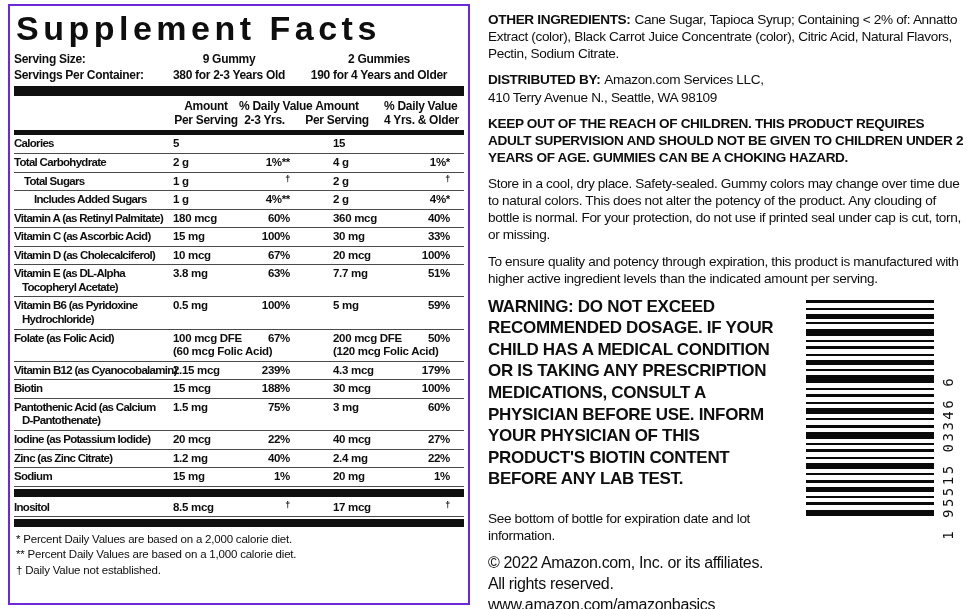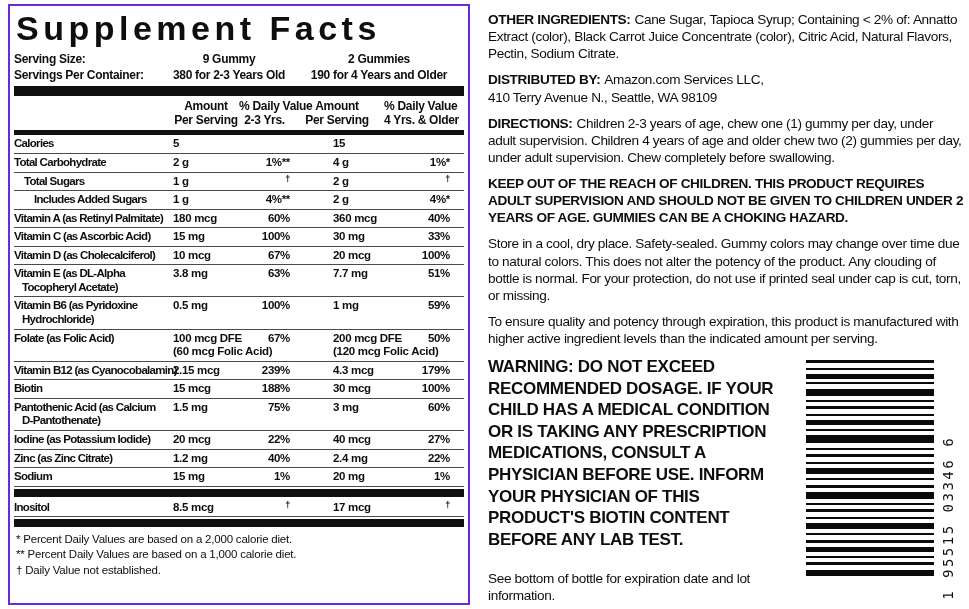--- a/index.html
+++ b/index.html
@@ -167,21 +167,21 @@
     <span class="c-a c-a2">7.7 mg</span>
     <span class="c-d c-d2">51%</span>
     <span></span>
   </div>
 
   <div class="trow tgrid">
     <span class="c-name">Vitamin B6 (as Pyridoxine
 Hydrochloride)</span>
     <span class="c-a c-a1">0.5 mg</span>
     <span class="c-d c-d1">100%</span>
-    <span class="c-a c-a2">1 mg</span>
+    <span class="c-a c-a2">5 mg</span>
     <span class="c-d c-d2">59%</span>
     <span></span>
   </div>
 
   <div class="trow tgrid">
     <span class="c-name">Folate (as Folic Acid)</span>
     <span class="c-a c-a1">100 mcg DFE
 (60 mcg Folic Acid)</span>
     <span class="c-d c-d1">67%</span>
     <span class="c-a c-a2">200 mcg DFE
@@ -261,21 +261,20 @@
         <div>** Percent Daily Values are based on a 1,000 calorie diet.</div>
         <div>† Daily Value not established.</div>
       </div>
   </section>
 
   <section class="info">
     <div id="paragraphs">
         <p class="para"><strong class="lead">OTHER INGREDIENTS:</strong><span class="ptext">Cane Sugar, Tapioca Syrup; Containing &lt; 2% of: Annatto Extract (color), Black Carrot Juice Concentrate (color), Citric Acid, Natural Flavors, Pectin, Sodium Citrate.</span></p>
         <p class="para"><strong class="lead">DISTRIBUTED BY:</strong><span class="ptext">Amazon.com Services LLC,
 410 Terry Avenue N., Seattle, WA 98109</span></p>
-        <p class="para"><strong class="lead">DIRECTIONS:</strong><span class="ptext">Children 2-3 years of age, chew one (1) gummy per day, under adult supervision. Children 4 years of age and older chew two (2) gummies per day, under adult supervision. Chew completely before swallowing.</span></p>
         <p class="para bold"><span class="ptext">KEEP OUT OF THE REACH OF CHILDREN. THIS PRODUCT REQUIRES ADULT SUPERVISION AND SHOULD NOT BE GIVEN TO CHILDREN UNDER 2 YEARS OF AGE. GUMMIES CAN BE A CHOKING HAZARD.</span></p>
         <p class="para"><span class="ptext">Store in a cool, dry place. Safety-sealed. Gummy colors may change over time due to natural colors. This does not alter the potency of the product. Any clouding of bottle is normal. For your protection, do not use if printed seal under cap is cut, torn, or missing.</span></p>
         <p class="para"><span class="ptext">To ensure quality and potency through expiration, this product is manufactured with higher active ingredient levels than the indicated amount per serving.</span></p>
       </div>
 
     <div class="bottom-row">
       <div class="bottom-left">
         <div class="warning">WARNING:  DO NOT EXCEED RECOMMENDED DOSAGE. IF YOUR CHILD HAS A MEDICAL CONDITION OR IS TAKING ANY PRESCRIPTION MEDICATIONS, CONSULT A PHYSICIAN BEFORE USE. INFORM YOUR PHYSICIAN OF THIS PRODUCT'S BIOTIN CONTENT BEFORE ANY LAB TEST.</div>
         <div class="note">See bottom of bottle for expiration date and lot information.</div>
         <div class="copyright">© 2022 Amazon.com, Inc. or its affiliates.

